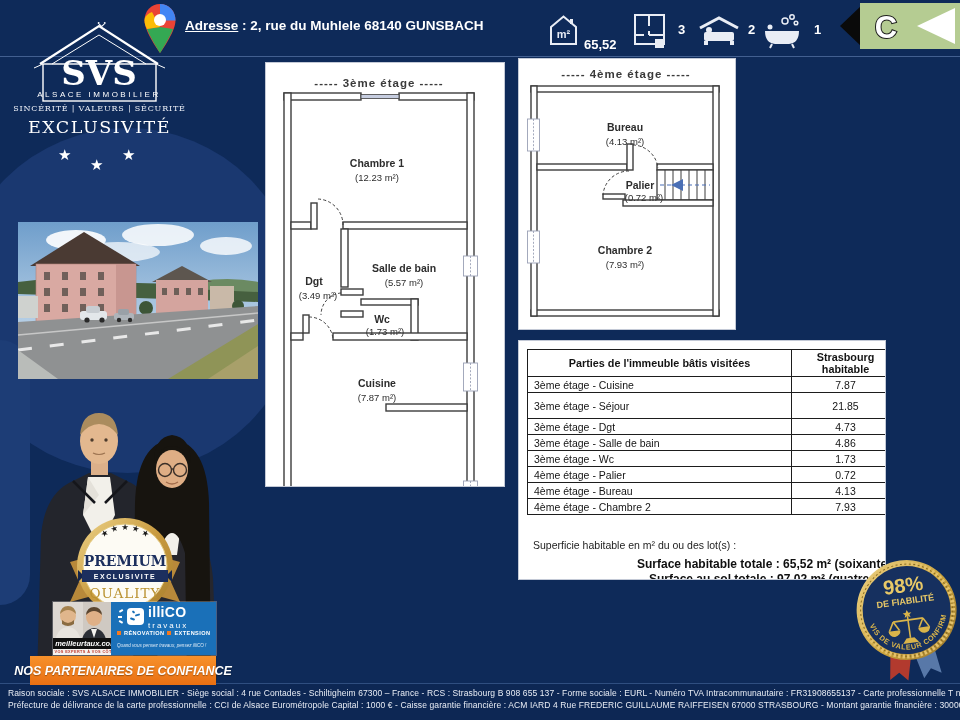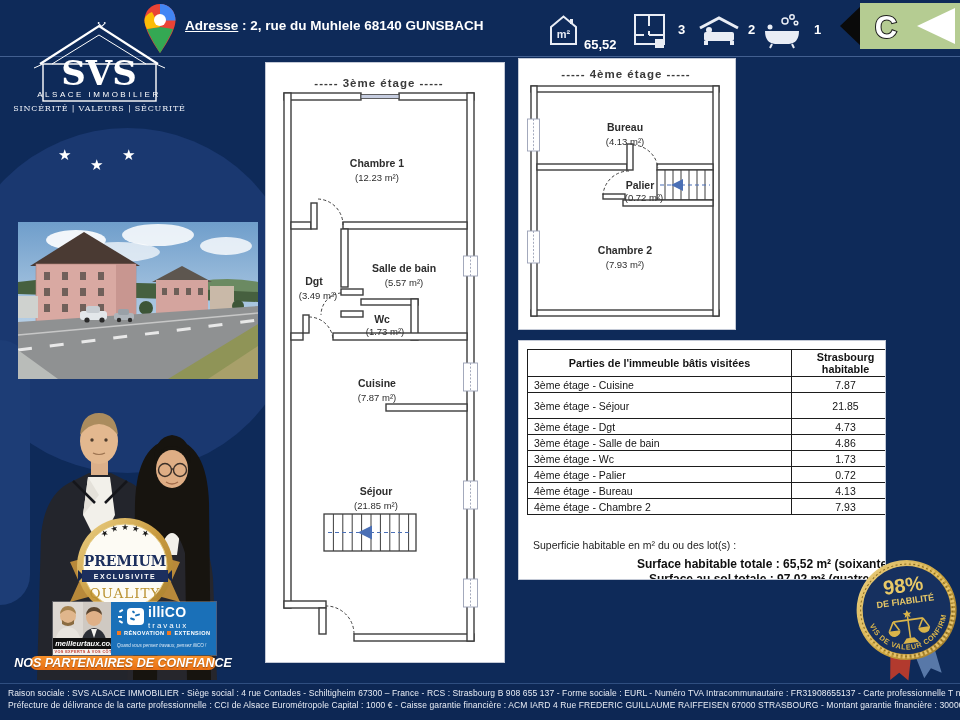--- a/index.html
+++ b/index.html
@@ -69,22 +69,22 @@
   .il-row{position:absolute;left:8px;top:4px;height:20px;display:flex;align-items:center;}
   .il-sparks{width:6px;height:16px;position:relative;margin-right:2px;}
   .il-sparks i{position:absolute;width:4px;height:1.6px;background:#fff;display:block;}
   .il-icon{width:17px;height:17px;background:#fff;border-radius:4px;position:relative;}
   .il-icon i{position:absolute;background:#1a70b8;width:5px;height:2px;border-radius:1px;}
   .il-name{font-size:14px;font-weight:bold;color:#fff;line-height:13px;margin-left:4px;letter-spacing:.3px;}
   .il-trav{font-size:8px;color:#fff;letter-spacing:2px;margin-left:4px;display:block;text-align:right;}
   .il-serv{position:absolute;left:6px;top:28px;font-size:5.6px;font-weight:bold;color:#fff;letter-spacing:.4px;display:flex;align-items:center;gap:3px;white-space:nowrap;}
   .sq{width:4px;height:4px;background:#f47a20;display:inline-block;}
   .il-tag{position:absolute;left:6px;top:41px;font-size:4.6px;font-style:italic;color:#dce9f5;white-space:nowrap;}
-  .orange-banner{position:absolute;left:30px;top:656px;width:186px;height:14px;
-     background:linear-gradient(#f7912b,#e96f12);border-radius:8px;display:flex;align-items:center;justify-content:center;
+  .orange-banner{position:absolute;left:30px;top:656px;width:186px;height:29px;
+     background:linear-gradient(#f7912b,#e96f12);border-radius:0;display:flex;align-items:center;justify-content:center;
      font-size:12.5px;font-weight:bold;font-style:italic;color:#fff;white-space:nowrap;text-shadow:0 1px 1px rgba(0,0,0,.35);}
 
   
   .badge98{position:absolute;left:856px;top:558px;width:104px;height:124px;transform:rotate(-8deg);}
 
   
   .ftr{position:absolute;left:8px;width:948px;font-size:8.5px;color:#e9edf5;white-space:nowrap;letter-spacing:.1px;}
 </style>
 </head>
 <body>
@@ -101,20 +101,21 @@
     <polyline points="28,42 87,4 146,42" fill="none" stroke="#fff" stroke-width="2.2"></polyline>
     <polyline points="40,42 87,13 134,42" fill="none" stroke="#fff" stroke-width="1"></polyline>
     <rect x="87" y="-2" width="5" height="5" transform="rotate(45 89 1)" fill="none" stroke="#fff" stroke-width="1"></rect>
     <rect x="31" y="42" width="113" height="37" fill="none" stroke="#fff" stroke-width="1.4"></rect>
     <line x1="22" y1="46" x2="31" y2="42" stroke="#fff" stroke-width="1"></line>
     <line x1="153" y1="46" x2="144" y2="42" stroke="#fff" stroke-width="1"></line>
     <text x="87" y="63" text-anchor="middle" font-family="DejaVu Serif,serif" font-size="34" font-weight="bold" fill="#fff">SVS</text>
     <text x="87" y="75" text-anchor="middle" font-size="8" letter-spacing="2.5" fill="#fff">ALSACE IMMOBILIER</text>
   </svg>
   <div class="logo-tagline">SINCÉRITÉ | VALEURS | SÉCURITÉ</div>
+  <div class="logo-excl">EXCLUSIVITÉ</div>
   <div class="logo-stars">
     <span class="st1">★</span>
     <span class="st2">★</span>
     <span class="st3">★</span>
   </div>
 
   <svg class="abs" style="left:142px;top:3px" width="36" height="52" viewBox="0 0 36 52">
     <path d="M18 1 C9 1 2.5 8 2.5 17.5 C2.5 29 18 50 18 50 C18 50 33.5 29 33.5 17.5 C33.5 8 27 1 18 1 Z" fill="#ea4335"></path>
     <path d="M18 1 C27 1 33.5 8 33.5 17.5 L18 17.5 Z" fill="#4285f4"></path>
     <path d="M5 26 C9 36 18 50 18 50 C18 50 27 36 31 26 L18 24 Z" fill="#34a853"></path>
@@ -251,21 +252,21 @@
       <path d="M108 297 L110 120 Q112 60 147 56 Q182 60 184 120 L186 297 L162 297 L160 170 Q154 150 147 150 Q140 150 134 170 L132 297 Z" fill="#17140f"></path>
       <ellipse cx="147" cy="86" rx="16" ry="19" fill="#dfae85"></ellipse>
       <path d="M129 80 Q129 54 147 52 Q166 54 166 80 Q159 63 147 63 Q135 63 129 80 Z" fill="#17140f"></path>
       <circle cx="140" cy="87" r="6.5" fill="none" stroke="#3a2f28" stroke-width="1.4"></circle>
       <circle cx="155" cy="87" r="6.5" fill="none" stroke="#3a2f28" stroke-width="1.4"></circle>
       <line x1="146" y1="86" x2="149" y2="86" stroke="#3a2f28" stroke-width="1.4"></line>
       <path d="M141 99 Q147 103 153 99" stroke="#a06b4a" stroke-width="1.3" fill="none"></path>
     </g>
   </svg>
 
-  <div class="panel" style="left:265px;top:62px;width:240px;height:601px">
+  <div class="panel" style="left:265px;top:62px;width:240px;height:425px">
     <svg class="plan-svg" width="238" height="601" viewBox="0 0 238 601">
       <text class="ptitle" x="113" y="24" text-anchor="middle">-----  3ème étage  -----</text>
 
       <rect class="w" x="18" y="30" width="77" height="7"></rect>
       <rect class="w" x="133" y="30" width="75" height="7"></rect>
       <rect x="95" y="31.5" width="38" height="4" fill="#c6cde0" stroke="#3d3d3d" stroke-width=".8"></rect>
       <rect class="w" x="18" y="30" width="7" height="515"></rect>
       <rect class="w" x="18" y="538" width="42" height="7"></rect>
       <rect class="w" x="53" y="545" width="7" height="26"></rect>
       <rect class="w" x="88" y="571" width="120" height="7"></rect>

